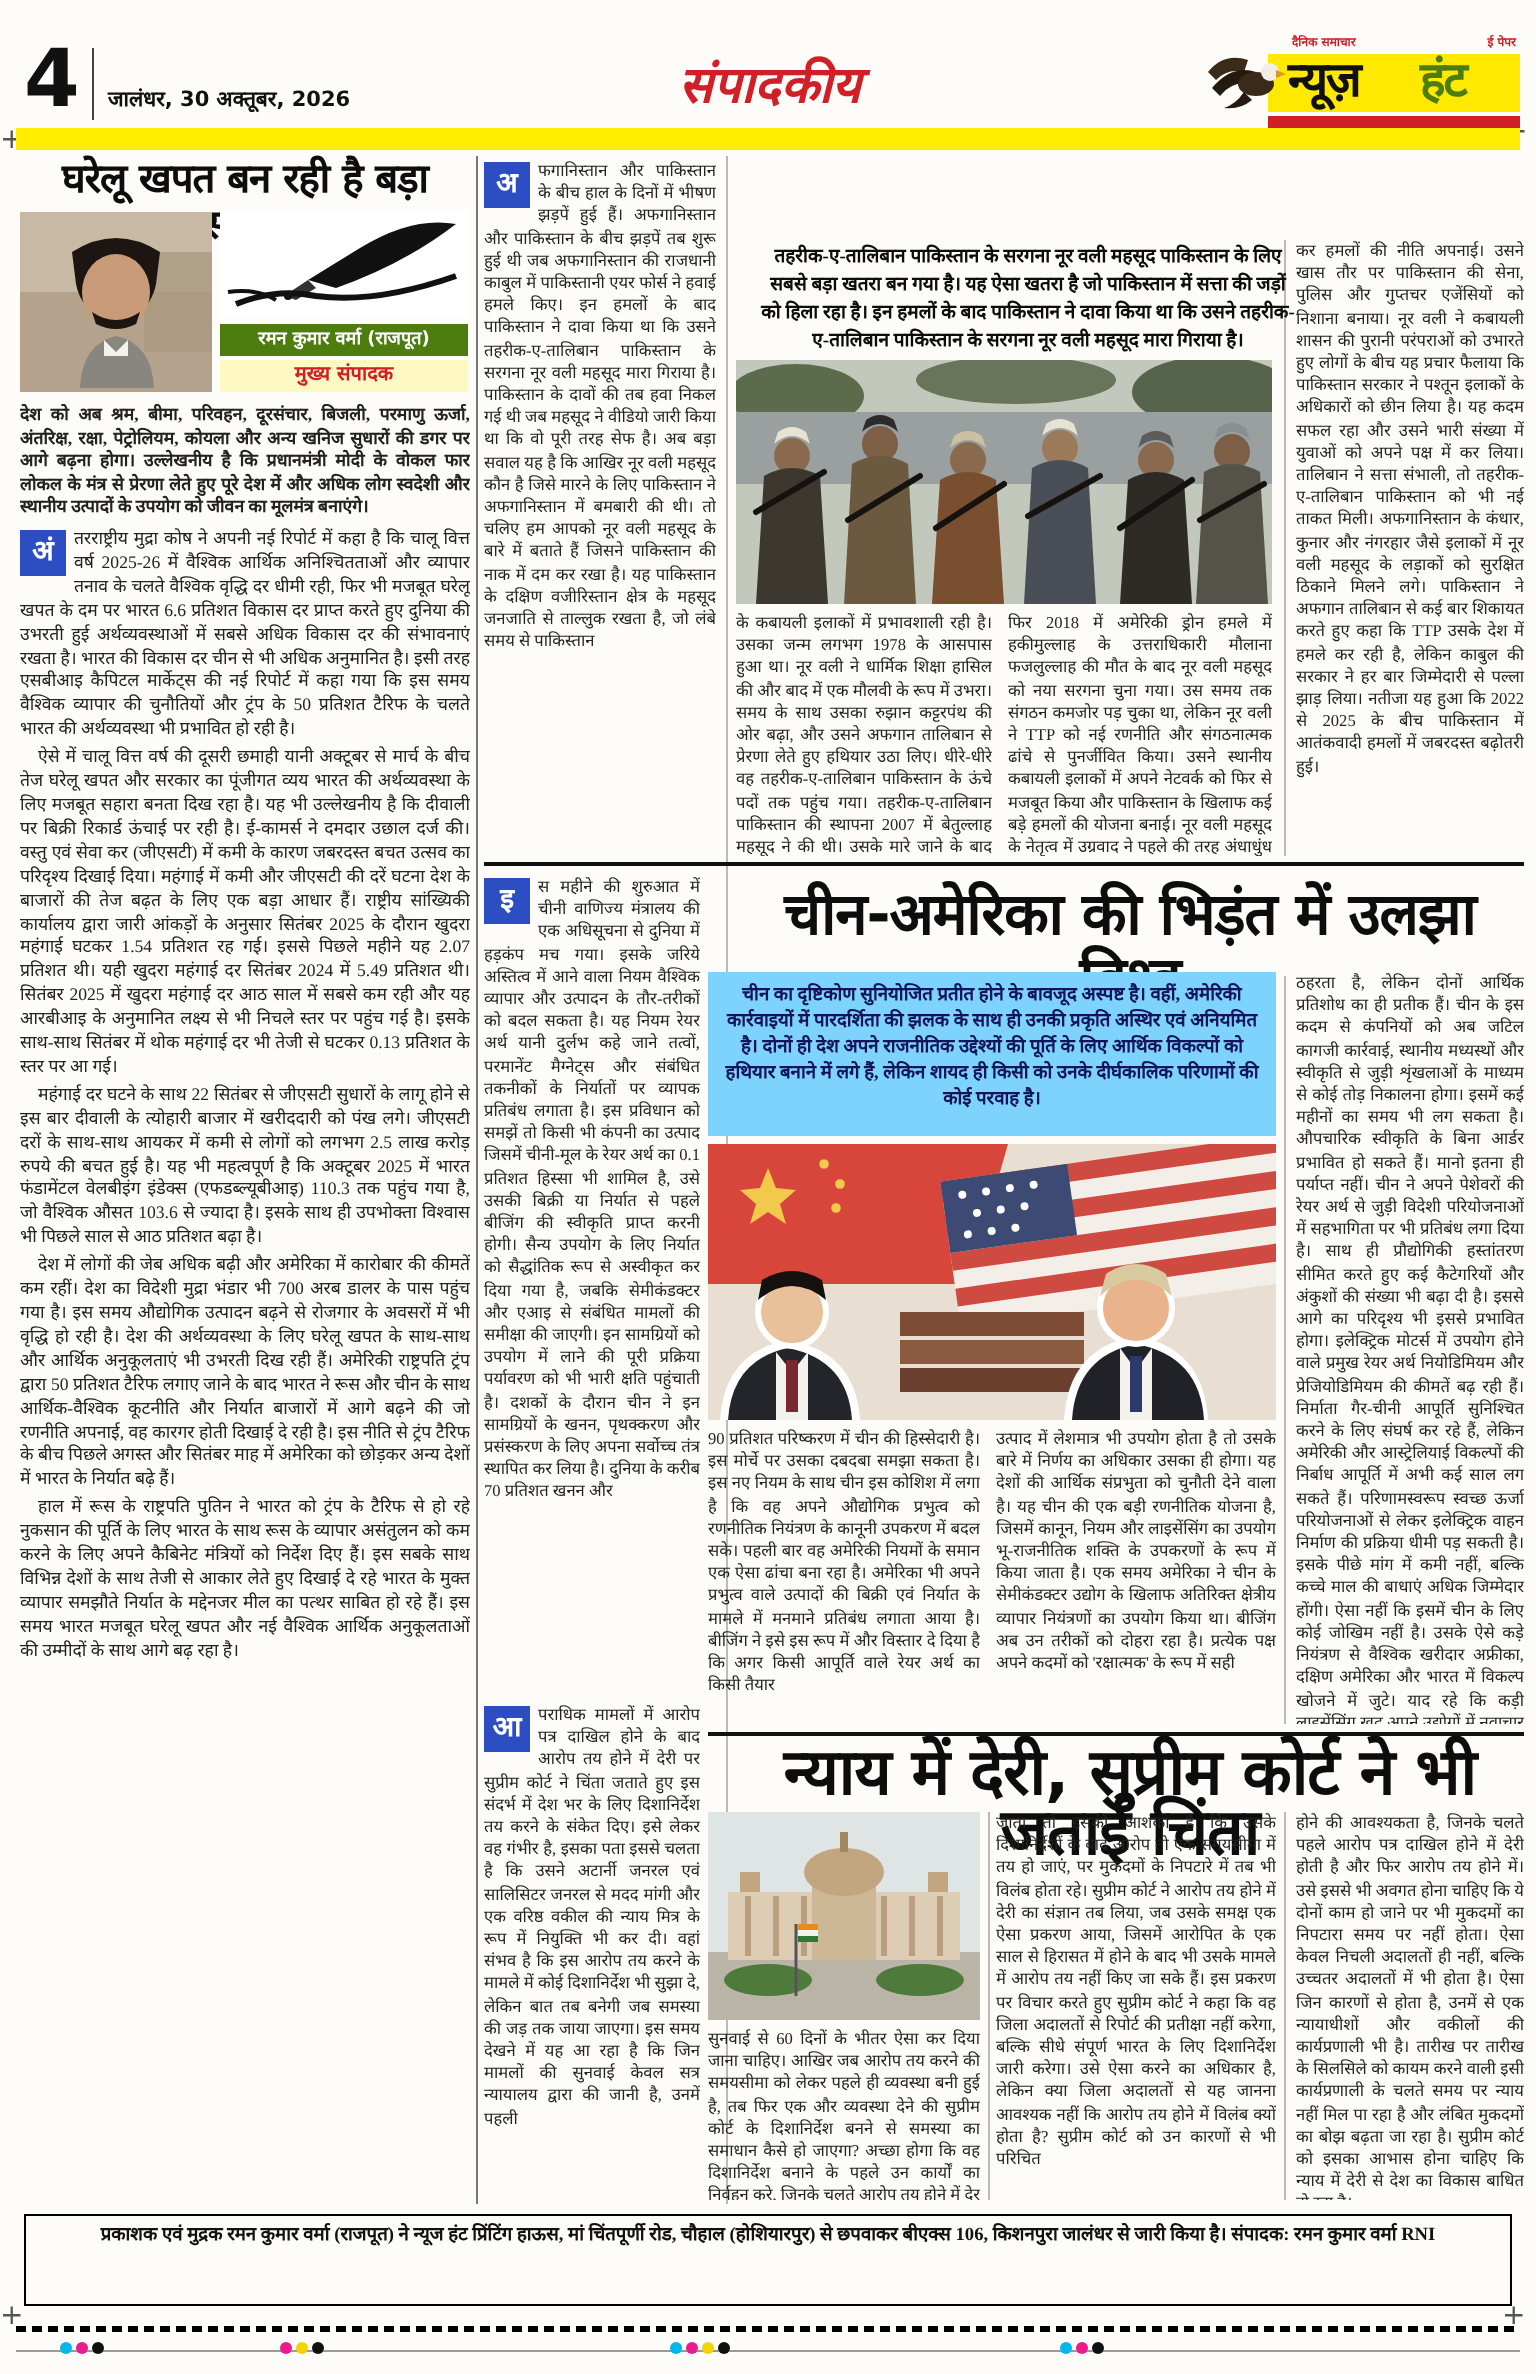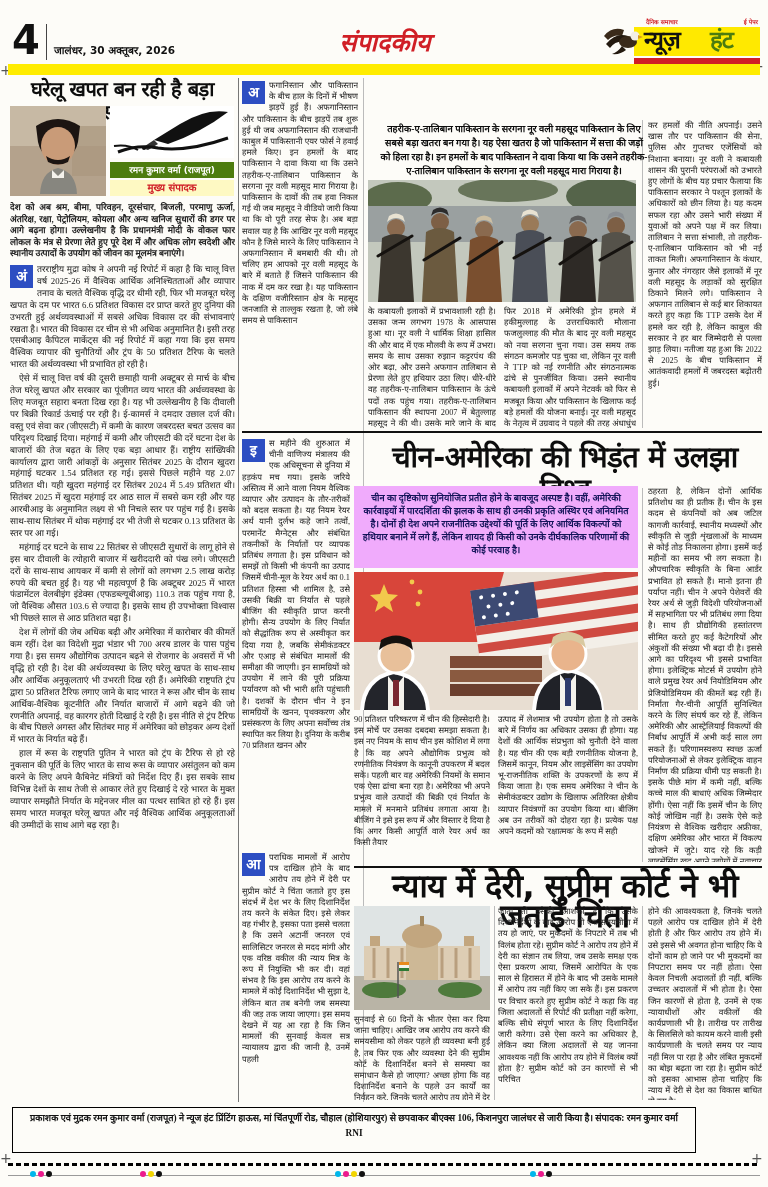--- a/index.html
+++ b/index.html
@@ -25,21 +25,21 @@
   .hline{position:absolute;height:2px;background:#111;}
   
   .headline{font-family:"DejaVu Sans",sans-serif;font-weight:900;color:#0d0d0d;letter-spacing:-.5px;}
   .col{position:absolute;overflow:hidden;text-align:justify;font:8.3px/11.2px "Liberation Serif",serif;color:#222;}
   .col p{margin:0 0 2px 0;text-indent:9px;}
   .col p.first{text-indent:0;}
   .dropcap{float:left;width:23px;height:23px;background:#2d4ec2;color:#fff;text-align:center;
            font:bold 14px/23px "DejaVu Sans",sans-serif;margin:1px 4px 0 0;}
   .intro-bold{font-weight:bold;text-align:justify;}
   .boxed-intro{position:absolute;font:bold 9.5px/14px "Liberation Serif",serif;text-align:center;color:#0d0d0d;}
-  .lav-box{position:absolute;background:#f0abfc;color:#14145a;font:bold 9.3px/13px "Liberation Serif",serif;
+  .lav-box{position:absolute;background:#7dd3fc;color:#14145a;font:bold 9.3px/13px "Liberation Serif",serif;
            text-align:center;padding:6px 8px;box-sizing:border-box;}
   .photo{position:absolute;overflow:hidden;background:#ccc;}
   .photo svg{display:block;width:100%;height:100%;}
   
   .authbar{position:absolute;background:#4d7c0f;color:#fff;font:bold 9px/16px "DejaVu Sans",sans-serif;text-align:center;}
   .rolebar{position:absolute;background:#fef9c3;color:#d01f26;font:bold 10px/16px "DejaVu Sans",sans-serif;text-align:center;}
   
   .imprint{position:absolute;border:1.6px solid #000;box-sizing:border-box;text-align:center;
            font:bold 9.3px/14.5px "Liberation Serif",serif;color:#111;padding:3px 8px;}
   .dashline{position:absolute;height:3px;background:repeating-linear-gradient(90deg,#000 0 5px,transparent 5px 8px);}
@@ -300,21 +300,21 @@
   <div class="col" style="left:354px;top:1014px;width:136px;height:86px;">
     <p class="first">सुनवाई से 60 दिनों के भीतर ऐसा कर दिया जाना चाहिए। आखिर जब आरोप तय करने की समयसीमा को लेकर पहले ही व्यवस्था बनी हुई है, तब फिर एक और व्यवस्था देने की सुप्रीम कोर्ट के दिशानिर्देश बनने से समस्या का समाधान कैसे हो जाएगा? अच्छा होगा कि वह दिशानिर्देश बनाने के पहले उन कार्यों का निर्वहन करे, जिनके चलते आरोप तय होने में देर होती है। यदि ऐसा नहीं किया</p>
   </div>
   <div class="col" style="left:498px;top:906px;width:140px;height:194px;">
     <p class="first">जाता तो इसकी आशंका है कि उसके दिशानिर्देशों के बाद आरोप तो एक समयसीमा में तय हो जाएं, पर मुकदमों के निपटारे में तब भी विलंब होता रहे। सुप्रीम कोर्ट ने आरोप तय होने में देरी का संज्ञान तब लिया, जब उसके समक्ष एक ऐसा प्रकरण आया, जिसमें आरोपित के एक साल से हिरासत में होने के बाद भी उसके मामले में आरोप तय नहीं किए जा सके हैं। इस प्रकरण पर विचार करते हुए सुप्रीम कोर्ट ने कहा कि वह जिला अदालतों से रिपोर्ट की प्रतीक्षा नहीं करेगा, बल्कि सीधे संपूर्ण भारत के लिए दिशानिर्देश जारी करेगा। उसे ऐसा करने का अधिकार है, लेकिन क्या जिला अदालतों से यह जानना आवश्यक नहीं कि आरोप तय होने में विलंब क्यों होता है? सुप्रीम कोर्ट को उन कारणों से भी परिचित</p>
   </div>
   <div class="col" style="left:648px;top:906px;width:114px;height:194px;">
     <p class="first">होने की आवश्यकता है, जिनके चलते पहले आरोप पत्र दाखिल होने में देरी होती है और फिर आरोप तय होने में। उसे इससे भी अवगत होना चाहिए कि ये दोनों काम हो जाने पर भी मुकदमों का निपटारा समय पर नहीं होता। ऐसा केवल निचली अदालतों ही नहीं, बल्कि उच्चतर अदालतों में भी होता है। ऐसा जिन कारणों से होता है, उनमें से एक न्यायाधीशों और वकीलों की कार्यप्रणाली भी है। तारीख पर तारीख के सिलसिले को कायम करने वाली इसी कार्यप्रणाली के चलते समय पर न्याय नहीं मिल पा रहा है और लंबित मुकदमों का बोझ बढ़ता जा रहा है। सुप्रीम कोर्ट को इसका आभास होना चाहिए कि न्याय में देरी से देश का विकास बाधित हो रहा है।</p>
   </div>
 
-  <div class="imprint" style="left:12px;top:1107px;width:684px;height:46px;">
+  <div class="imprint" style="left:12px;top:1107px;width:744px;height:46px;">
     <div>प्रकाशक एवं मुद्रक रमन कुमार वर्मा (राजपूत) ने न्यूज हंट प्रिंटिंग हाऊस, मां चिंतपूर्णी रोड, चौहाल (होशियारपुर) से छपवाकर बीएक्स 106, किशनपुरा जालंधर से जारी किया है। संपादक: रमन कुमार वर्मा RNI</div>
   </div>
 
   <div class="dashline" style="left:8px;top:1163px;width:752px;"></div>
   <div class="grayline" style="left:8px;top:1175px;width:752px;"></div>
 
   <div class="dots" style="left:30px;top:1171px;">
     <i style="background:#00b7eb"></i>
       <i style="background:#ec1a8d"></i>
       <i style="background:#111"></i>

